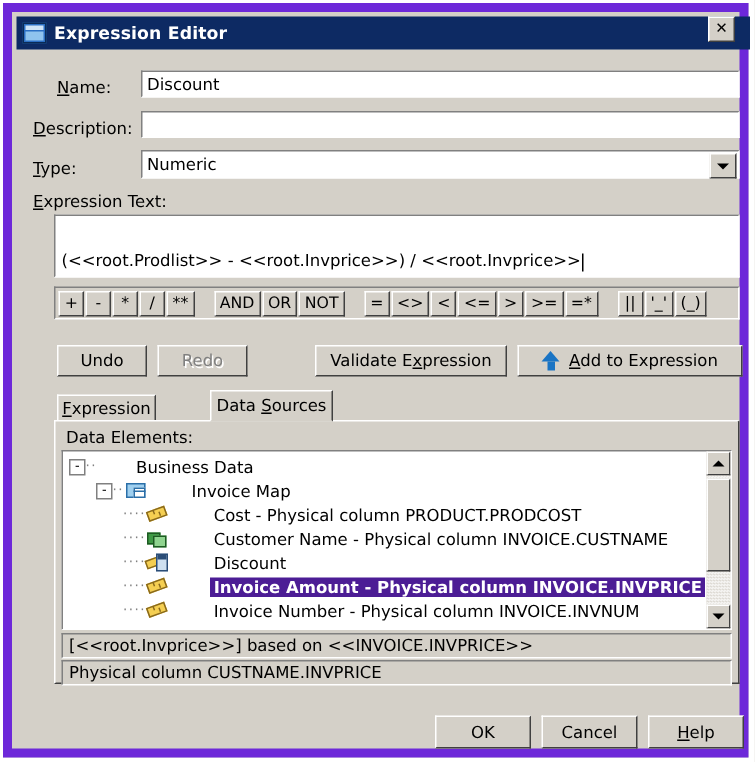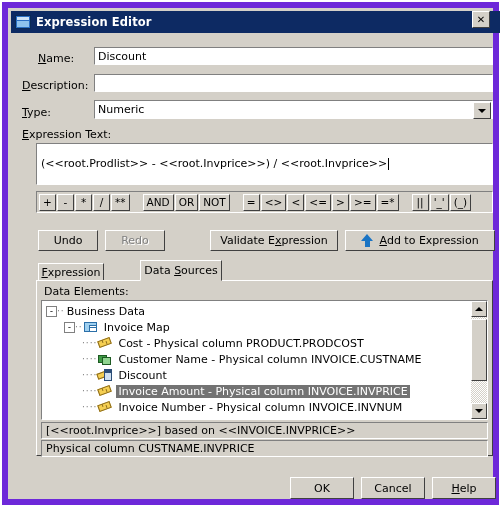--- a/index.html
+++ b/index.html
@@ -36,21 +36,21 @@
   #desc-label{left:14px;top:71px;}
   #desc-input{left:86px;top:66px;width:399px;height:18px;}
   #type-label{left:14px;top:98px;}
   #type-combo{left:86px;top:92px;width:399px;height:19px;padding-right:20px;}
   .combo-btn{position:absolute;right:1px;top:1px;width:16px;height:15px;background:#d4d0c8;
              border:1px solid;border-color:#fff #404040 #404040 #fff;
              display:flex;align-items:center;justify-content:center;cursor:pointer;}
   .tri-d{width:0;height:0;border-left:4px solid transparent;border-right:4px solid transparent;
          border-top:4px solid #000;}
   #expr-label{left:14px;top:120px;}
-  #expr-box{left:28px;top:135px;width:457px;height:42px;align-items:center;padding:3px 4px;
+  #expr-box{left:28px;top:135px;width:457px;height:42px;align-items:flex-end;padding:3px 4px;
             font-size:11px;line-height:14px;}
   .caret{display:inline-block;width:1px;height:12px;background:#000;vertical-align:-2px;margin-left:1px;}
 
   
   .optoolbar{position:absolute;left:28px;top:183px;width:457px;height:22px;
              background:#d4d0c8;border:1px solid;border-color:#808080 #fff #fff #808080;
              box-sizing:border-box;display:flex;align-items:center;padding-left:2px;}
   .opbtn{height:17px;min-width:17px;padding:0 3px;margin-right:1px;background:#d4d0c8;
          border:1px solid;border-color:#fff #404040 #404040 #fff;
          display:flex;align-items:center;justify-content:center;
@@ -85,22 +85,22 @@
          background:#d4d0c8;border:1px solid;border-color:#fff #404040 #404040 #fff;
          box-sizing:border-box;}
   #elements-label{left:36px;top:277px;}
 
   
   .tree{position:absolute;left:33px;top:292px;width:447px;height:120px;background:#fff;
         border:1px solid;border-color:#808080 #fff #fff #808080;box-sizing:border-box;
         overflow:hidden;}
   .tree-inner{position:absolute;left:0;top:0;right:17px;top:0;bottom:0;padding:2px 0 0 0;}
   .node{height:16px;display:flex;align-items:center;font-size:11px;white-space:nowrap;}
-  .node .txt{padding:0 2px;}
-  .node.sel .txt{background:#737373;color:#fff;}
+  .node .txt{padding:0 2px;margin-left:24px;}
+  .node.sel .txt{background:#4c1d95;color:#fff;font-weight:bold;}
   .exp{width:9px;height:9px;border:1px solid #808080;background:#fff;
        display:flex;align-items:center;justify-content:center;font-size:9px;line-height:1;
        font-family:"DejaVu Sans Mono","Liberation Mono",monospace;flex:0 0 auto;cursor:pointer;}
   .dots{flex:0 0 auto;color:#808080;font-size:9px;letter-spacing:1px;}
 
   .ic{width:16px;height:14px;margin-right:3px;position:relative;flex:0 0 auto;}
   
   .ic-ruler .b{position:absolute;left:1px;top:3px;width:13px;height:7px;background:#f5cf52;
                border:1px solid #8a6a1c;box-sizing:border-box;transform:rotate(-20deg);}
   .ic-ruler .t1,.ic-ruler .t2{position:absolute;width:1px;height:3px;background:#8a6a1c;}

